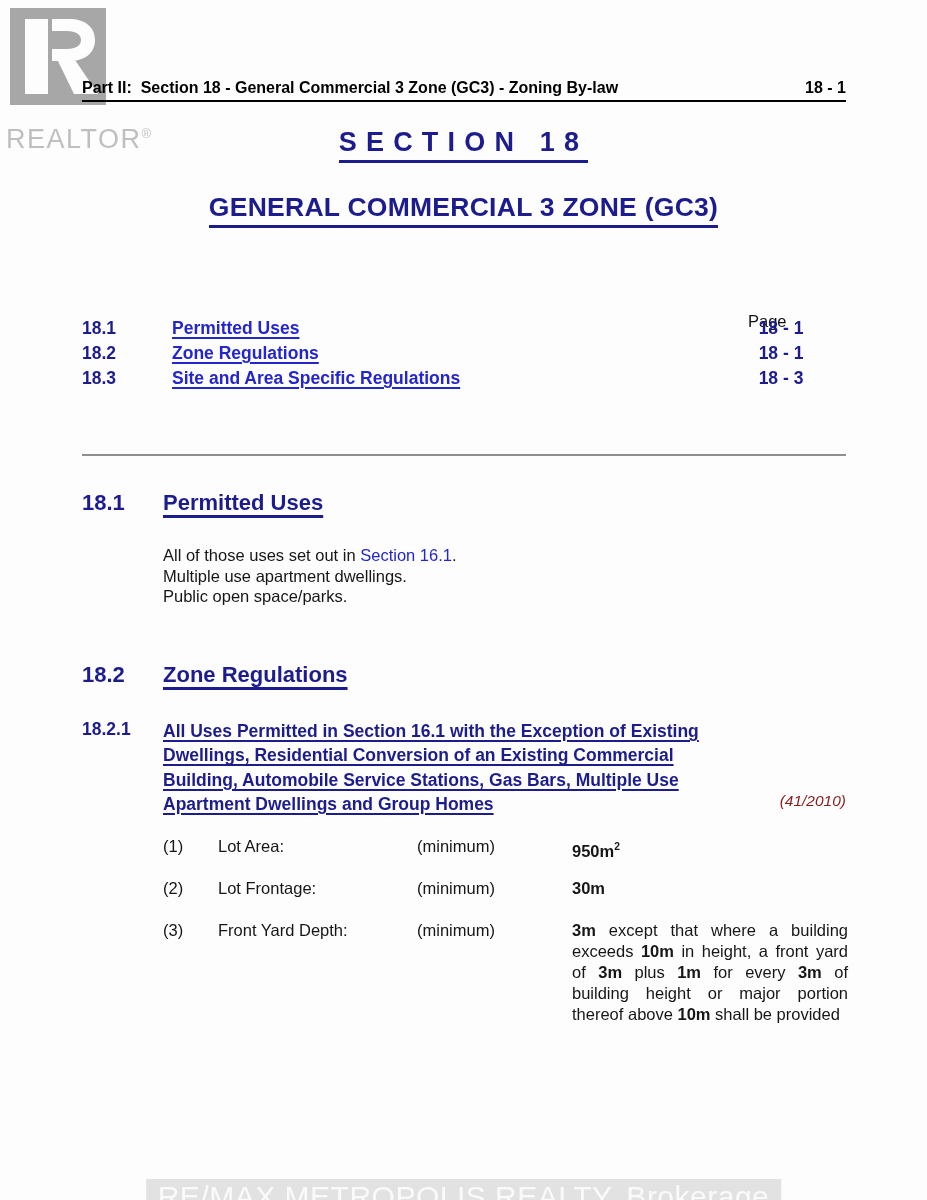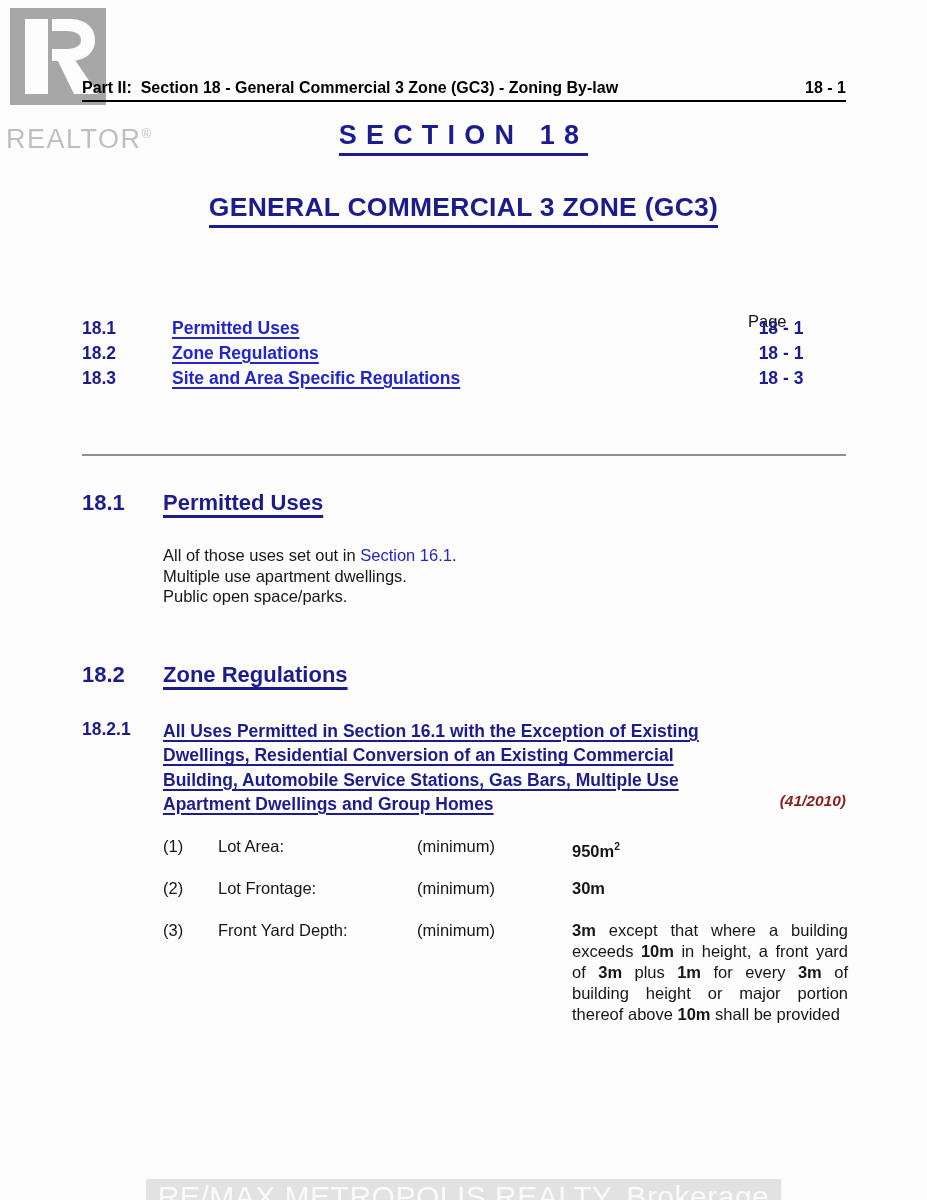--- a/index.html
+++ b/index.html
@@ -29,21 +29,21 @@
   .header {
     position:absolute; left:82px; top:79px; width:764px;
     display:flex; justify-content:space-between; align-items:flex-end;
     border-bottom:2.5px solid #000; padding-bottom:3px;
     font-weight:700; font-size:16px; color:#000;
   }
   .h-left { white-space:pre; }
 
   
   .title-wrap { position:absolute; left:0; width:100%; text-align:center; }
-  .t1 { top:120px; }
+  .t1 { top:127px; }
   .t2 { top:192px; }
   .big-title {
     display:inline-block; color:var(--navy,#1C1C8E); font-weight:700;
     font-size:27px; letter-spacing:0.34em;
     border-bottom:3px solid var(--navy,#1C1C8E); padding-bottom:2px;
     white-space:pre;
   }
   .big-title.zone { letter-spacing:0.01em; font-size:26.5px; }
 
   
@@ -85,21 +85,21 @@
     font-size:17.5px; font-weight:700; color:var(--navy,#1C1C8E); }
   .sub-head {
     position:absolute; left:163px; top:719px; width:683px;
     font-size:17.5px; font-weight:700; color:var(--navy,#1C1C8E);
     line-height:24.3px;
   }
   .sub-head .u { text-decoration:underline; text-decoration-thickness:2px;
     text-underline-offset:3px; }
   .amendment {
     position:absolute; right:0; bottom:3px;
-    font-size:15.5px; font-weight:700; font-style:italic;
+    font-size:15.5px; font-weight:400; font-style:italic;
     color:var(--red,#8B1D1D);
     margin-top:15px;
   }
 
   
   .reg-row { position:absolute; left:163px; width:683px;
     font-size:16.5px; line-height:21px; color:#161616; }
   .rn { position:absolute; left:0; }
   .rl { position:absolute; left:55px; white-space:nowrap; }
   .rq { position:absolute; left:254px; }

